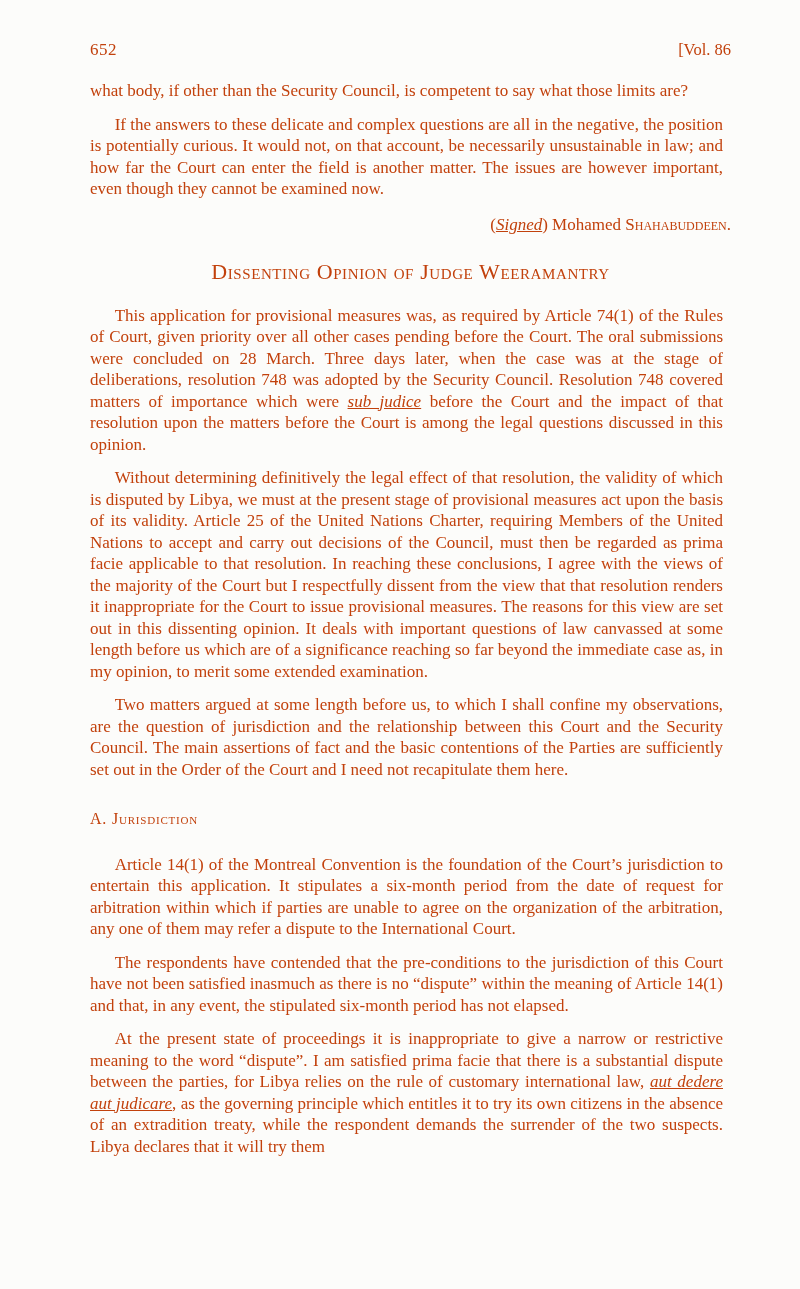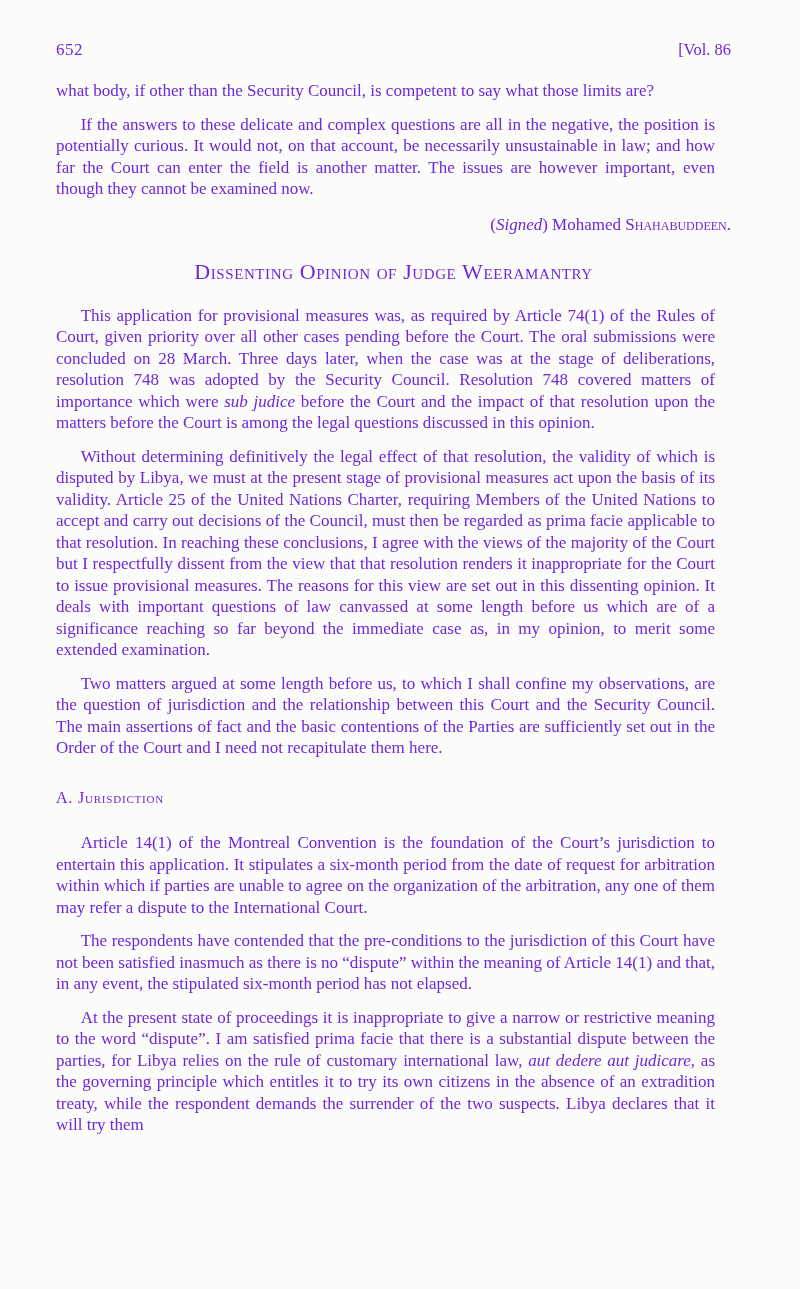--- a/index.html
+++ b/index.html
@@ -7,23 +7,23 @@
     padding: 0;
     background: #f4f4f2;
   }
   .page {
     position: relative;
     width: 800px;
     height: 1289px;
     margin: 0 auto;
     background: #fcfcfa;
     box-sizing: border-box;
-    padding: 40px 69px 0 56px;
+    padding: 40px 69px 0 90px;
     font-family: "Liberation Serif", "DejaVu Serif", serif;
-    color: #6d28d9;
+    color: #c2410c;
     overflow: hidden;
   }
   .running-head {
     display: flex;
     justify-content: space-between;
     align-items: baseline;
     margin-bottom: 20px;
   }
   .page-number {
     font-size: 17px;
@@ -35,21 +35,21 @@
     letter-spacing: 1.1px;
   }
   .volume {
     font-size: 16.5px;
   }
   .body-text {
     font-size: 17px;
     line-height: 21.5px;
   }
   p.para {
-    margin: 0 16px 12px 0;
+    margin: 0 8px 12px 0;
     text-align: justify;
     text-indent: 1.45em;
     hyphens: auto;
     -webkit-hyphens: auto;
   }
   p.para.no-indent {
     text-indent: 0;
   }
   p.signature {
     margin: 14px 0 14px 0;
@@ -64,21 +64,21 @@
     letter-spacing: 0.6px;
   }
   h3.section-heading {
     margin: 28px 0 24px 0;
     text-align: left;
     font-weight: normal;
     font-variant: small-caps;
     font-size: 16px;
     letter-spacing: 0.8px;
   }
-  .run-italic { font-style: italic; }
+  .run-italic { font-style: italic; text-decoration: underline; }
   .run-smallcaps { font-variant: small-caps; }
 </style>
 </head>
 <body>
 
 <div class="page">
 
   <div class="running-head">
     <span class="page-number">652</span>
     <span class="volume">[Vol. 86</span>

